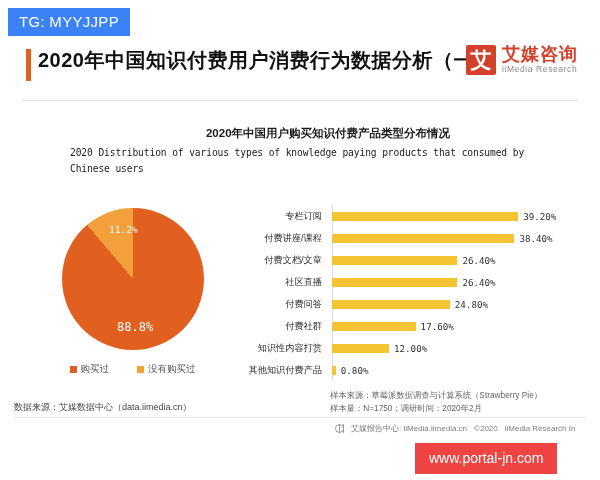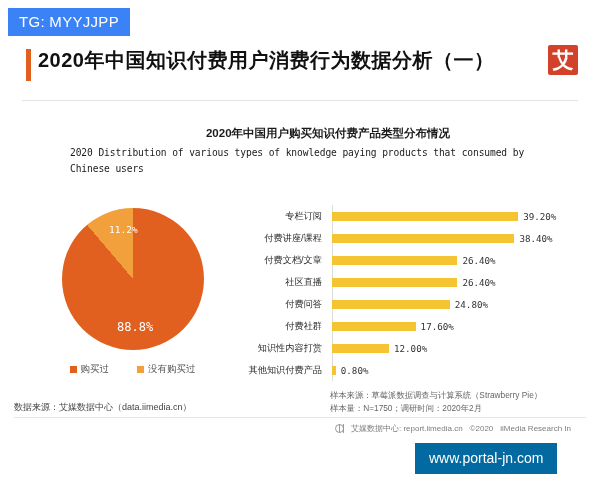--- a/index.html
+++ b/index.html
@@ -120,37 +120,41 @@
   .globe-icon {
     display: inline-block; width: 9px; height: 9px; border: 1px solid #9a9a9a;
     border-radius: 50%; position: relative;
   }
   .globe-icon::before {
     content: ""; position: absolute; left: 3px; top: -1px; width: 3px; height: 9px;
     border-left: 1px solid #9a9a9a; border-right: 1px solid #9a9a9a;
   }
   .watermark {
     position: absolute; left: 415px; top: 443px;
-    background: #0369a1; color: #fff;
+    background: #ef4444; color: #fff;
     font-size: 14px; padding: 7px 14px 8px 14px;
     white-space: nowrap;
   }
 </style>
 </head>
 <body>
 
 <div class="page">
 
   <div class="tg-tag">TG: MYYJJPP</div>
 
   <div class="header">
     <div class="title-accent"></div>
     <div class="header-title">2020年中国知识付费用户消费行为数据分析（一）</div>
     <div class="logo">
       <div class="logo-mark">艾</div>
+      <div class="logo-text">
+        <div class="logo-cn">艾媒咨询</div>
+        <div class="logo-en">iiMedia Research</div>
+      </div>
     </div>
   </div>
   <div class="header-rule"></div>
 
   <div class="chart-title-cn">2020年中国用户购买知识付费产品类型分布情况</div>
   <div class="chart-title-en">2020 Distribution of various types of knowledge paying products that consumed by Chinese users</div>
 
   <div class="pie-wrap">
     <div class="pie" id="pie-shape" style="background: conic-gradient(rgb(226, 96, 31) 0deg, rgb(226, 96, 31) 319.68deg, rgb(242, 160, 60) 319.68deg, rgb(242, 160, 60) 360deg);"></div>
     <div class="pie-label-small">11.2%</div>
@@ -231,19 +235,19 @@
 
   <div class="foot-left">数据来源：艾媒数据中心（data.iimedia.cn）</div>
   <div class="foot-right">
     <div>样本来源：草莓派数据调查与计算系统（Strawberry Pie）</div>
     <div>样本量：N=1750；调研时间：2020年2月</div>
   </div>
   <div class="foot-divider"></div>
 
   <div class="bottom-bar">
     <span class="globe-icon"></span>
-    <span>艾媒数据中心: report.iimedia.cn</span>
+    <span>艾媒报告中心: iiMedia.iimedia.cn</span>
     <span>©2020</span>
     <span>iiMedia Research  In</span>
   </div>
 
   <div class="watermark">www.portal-jn.com</div>
 </div>
 
 </body></html>

